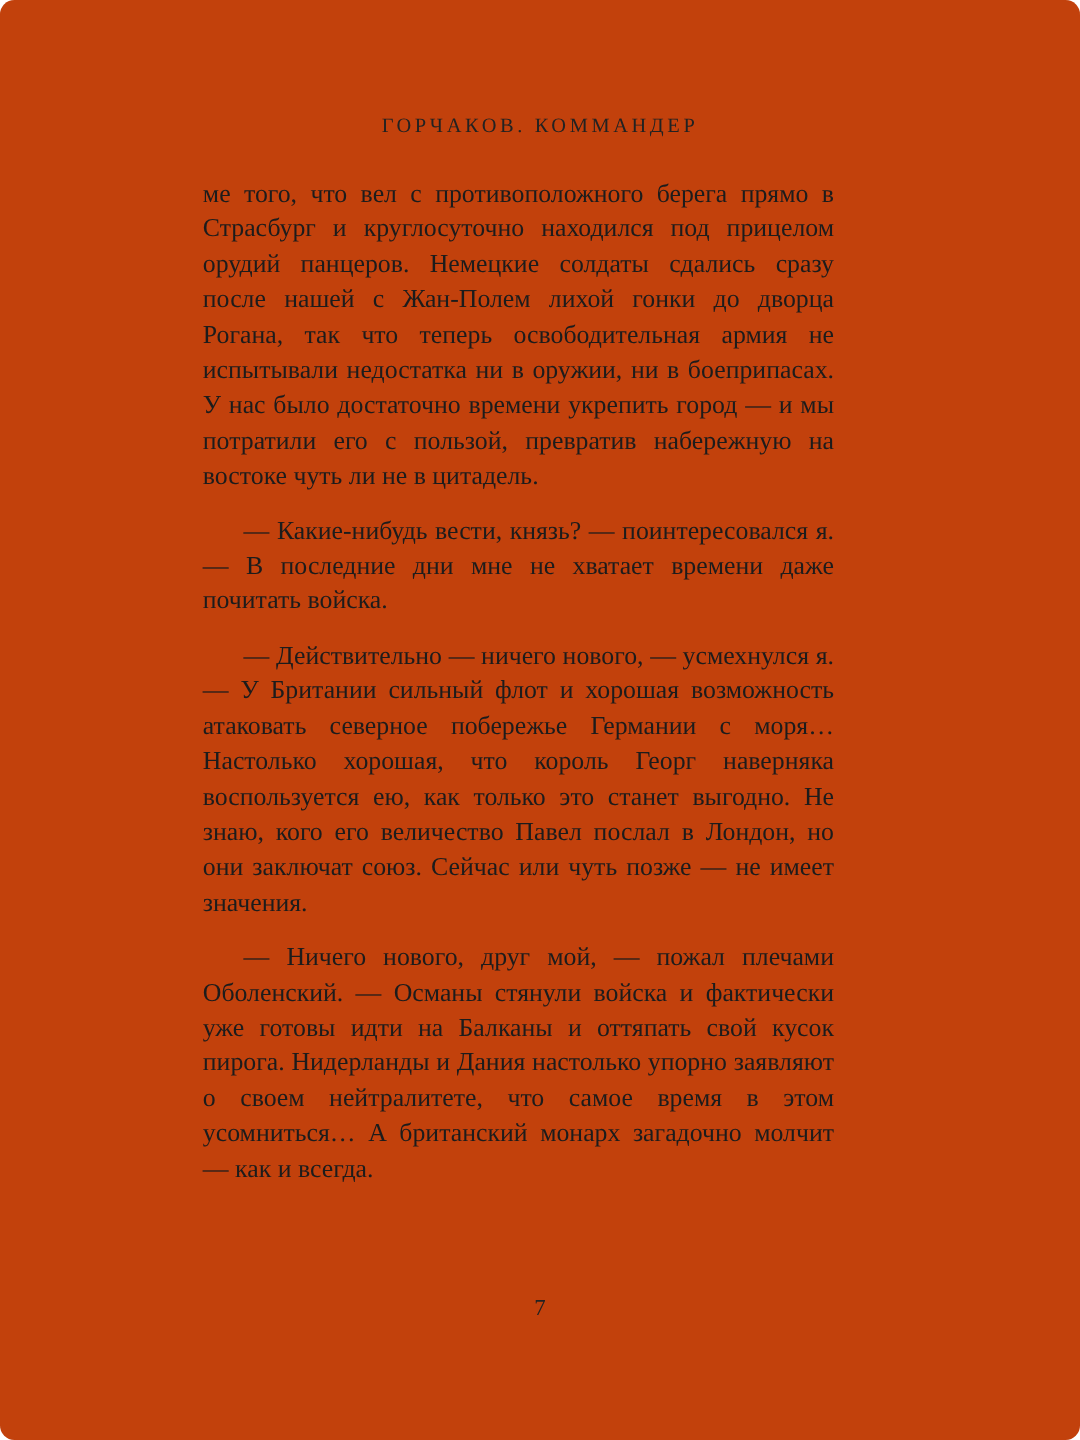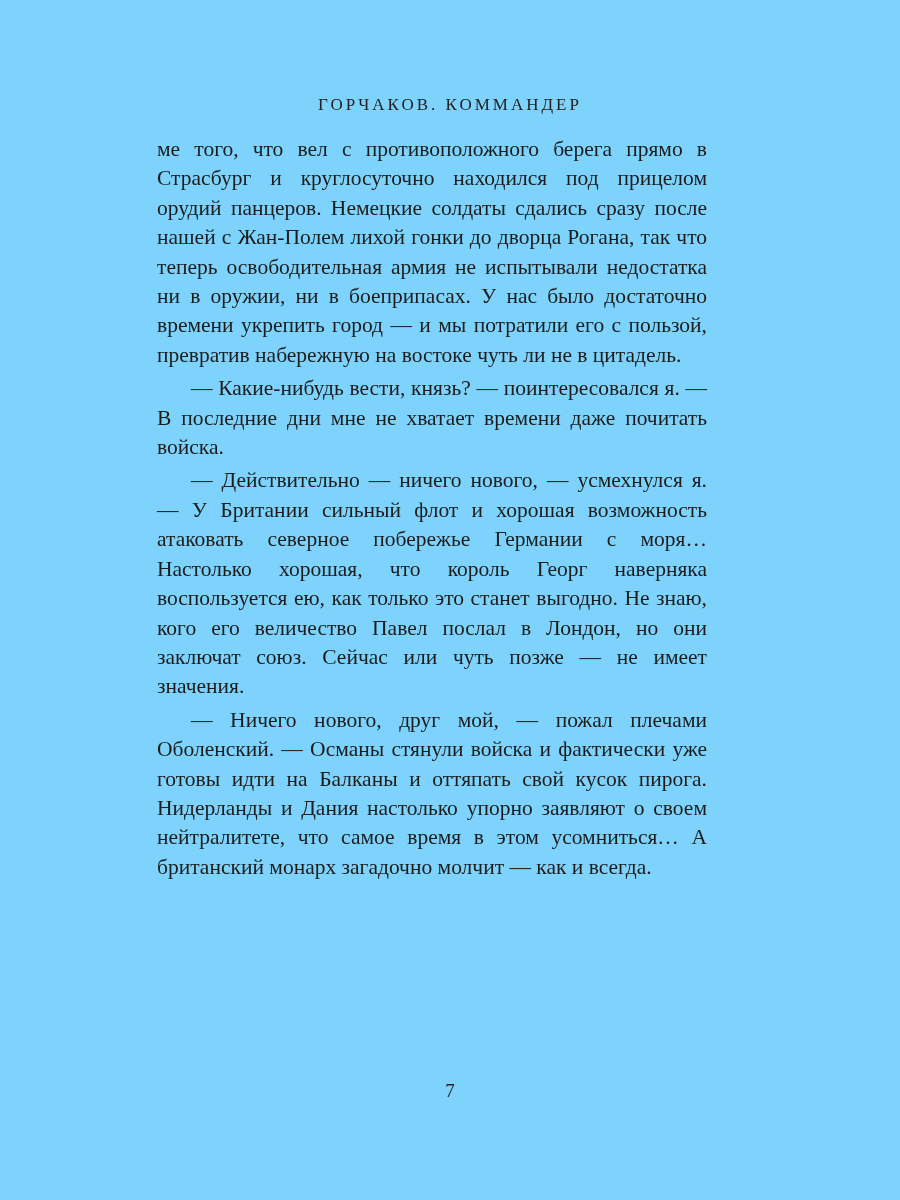--- a/index.html
+++ b/index.html
@@ -4,24 +4,25 @@
   <style>
     html, body {
       margin: 0;
       padding: 0;
       background: #ffffff;
     }
     .page {
       position: relative;
       width: 900px;
       height: 1200px;
-      background: #7dd3fc;
+      background: #c2410c;
       font-family: "Liberation Serif", serif;
       color: #1c1c1c;
       overflow: hidden;
+      border-radius: 12px;
     }
     .running-header {
       position: absolute;
       top: 95px;
       left: 0;
       width: 100%;
       text-align: center;
       font-size: 17px;
       letter-spacing: 3px;
       color: #222222;
@@ -32,21 +33,21 @@
       top: 131px;
       left: 153px;
       width: 558px;
       font-size: 21.5px;
       line-height: 29.4px;
       text-align: justify;
       hyphens: auto;
       -webkit-hyphens: auto;
     }
     .text-block p {
-      margin: 4px;
+      margin: 16px;
       padding: 0;
       text-indent: 34px;
     }
     .text-block p.no-indent {
       text-indent: 0;
     }
     .page-number {
       position: absolute;
       top: 1080px;
       left: 0;

